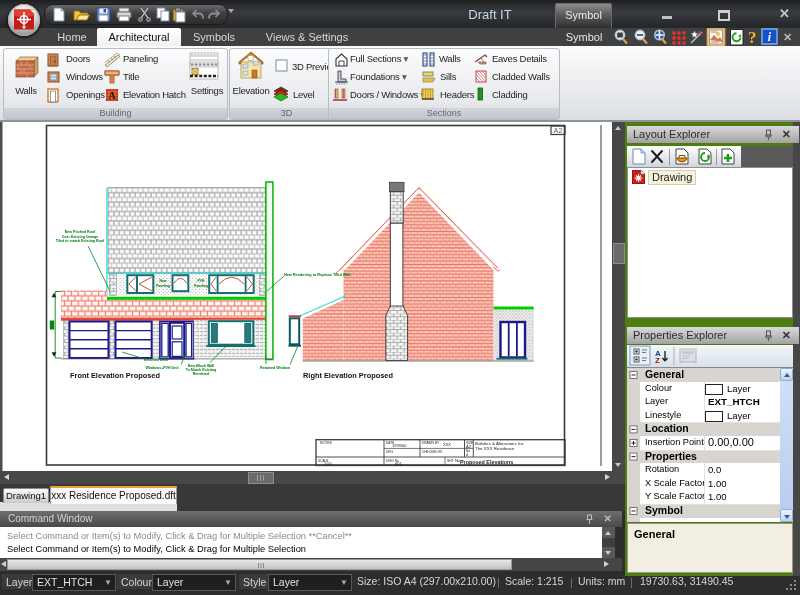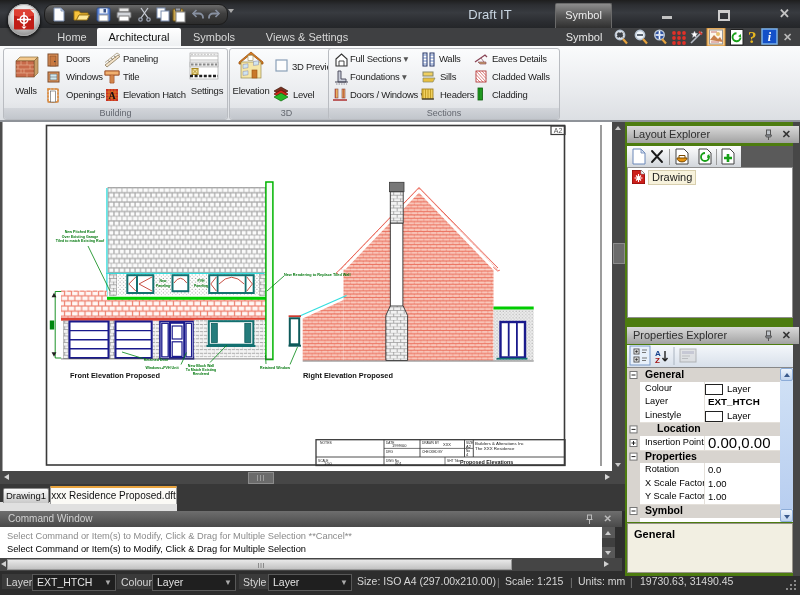--- a/index.html
+++ b/index.html
@@ -726,21 +726,21 @@
           <rect x="0" y="0" width="16" height="13" fill="#d8d8d8" stroke="#888"></rect>
           <rect x="2" y="2" width="12" height="3" fill="#aab"></rect>
           <path d="M2 7h8M2 9.5h6" stroke="#999"></path>
         </g>
     </svg>
 
     <div class="abs" style="left:2px;top:245px;width:166px;height:154px;background:#fff;border-top:1px solid #888">
       <div class="abs" style="left:0;top:0;width:13px;height:154px;background:#d8d4cf"></div>
 
       <div class="pgh" style="top:0px;height:13.6px;line-height:13.6px"><span style="margin-left:18px">General</span></div>
-      <div class="pgh" style="top:54.4px;height:13.6px;line-height:13.6px"><span style="margin-left:30px">Location</span></div>
+      <div class="pgh" style="top:54.4px;height:13.6px;line-height:13.6px"><span style="margin-left:18px">Location</span></div>
       <div class="pgh" style="top:81.6px;height:13.6px;line-height:13.6px"><span style="margin-left:18px">Properties</span></div>
       <div class="pgh" style="top:136px;height:13.6px;line-height:13.6px"><span style="margin-left:18px">Symbol</span></div>
 
       <svg width="13" height="154" style="position:absolute;left:0;top:0">
         <g fill="#fff" stroke="#777">
           <rect x="3" y="3.5" width="7" height="7"></rect>
             <rect x="3" y="57.9" width="7" height="7"></rect>
             <rect x="3" y="85.1" width="7" height="7"></rect>
             <rect x="3" y="139.5" width="7" height="7"></rect>
           <rect x="3" y="71.5" width="7" height="7"></rect>
@@ -761,21 +761,21 @@
 
       <div class="abs" style="left:77px;top:13.6px;width:1px;height:40.8px;background:#e4e0da"></div>
       <div class="abs" style="left:77px;top:68px;width:1px;height:13.6px;background:#e4e0da"></div>
       <div class="abs" style="left:77px;top:95.2px;width:1px;height:40.8px;background:#e4e0da"></div>
 
       <div class="abs" style="left:78px;top:15.6px;width:16px;height:9px;background:#fff;border:1.4px solid #222"></div>
       <div class="abs" style="left:100px;top:13.6px;font-size:9.5px;line-height:13.6px">Layer</div>
       <div class="abs" style="left:81px;top:27.2px;font-size:9.8px;font-weight:bold;line-height:13.6px">EXT_HTCH</div>
       <div class="abs" style="left:78px;top:42.8px;width:16px;height:9px;background:#fff;border:1.4px solid #222"></div>
       <div class="abs" style="left:100px;top:40.8px;font-size:9.5px;line-height:13.6px">Layer</div>
-      <div class="abs" style="left:81px;top:68px;font-size:15px;line-height:13.6px">0.00,0.00</div>
+      <div class="abs" style="left:81px;top:68px;font-size:11px;line-height:13.6px">0.00,0.00</div>
       <div class="abs" style="left:81px;top:95.2px;font-size:9.5px;line-height:13.6px">0.0</div>
       <div class="abs" style="left:81px;top:108.8px;font-size:9.5px;line-height:13.6px">1.00</div>
       <div class="abs" style="left:81px;top:122.4px;font-size:9.5px;line-height:13.6px">1.00</div>
 
       <div class="abs" style="left:153px;top:0;width:13px;height:154px;background:#d5e2f2">
         <div class="abs" style="left:0;top:0;width:13px;height:13px;background:linear-gradient(#eef5fd,#c0d4ee);border:1px solid #8cacd8;border-radius:2px;box-sizing:border-box">
             <div class="abs" style="left:3px;top:4px;border-left:3px solid transparent;border-right:3px solid transparent;border-bottom:4px solid #3a5a8c"></div>
           </div>
         <div class="abs" style="left:0;top:13px;width:13px;height:128px;background:linear-gradient(#cfe0f5,#b8cef0)"></div>
         <div class="abs" style="left:0;top:141px;width:13px;height:13px;background:linear-gradient(#eef5fd,#c0d4ee);border:1px solid #8cacd8;border-radius:2px;box-sizing:border-box">

